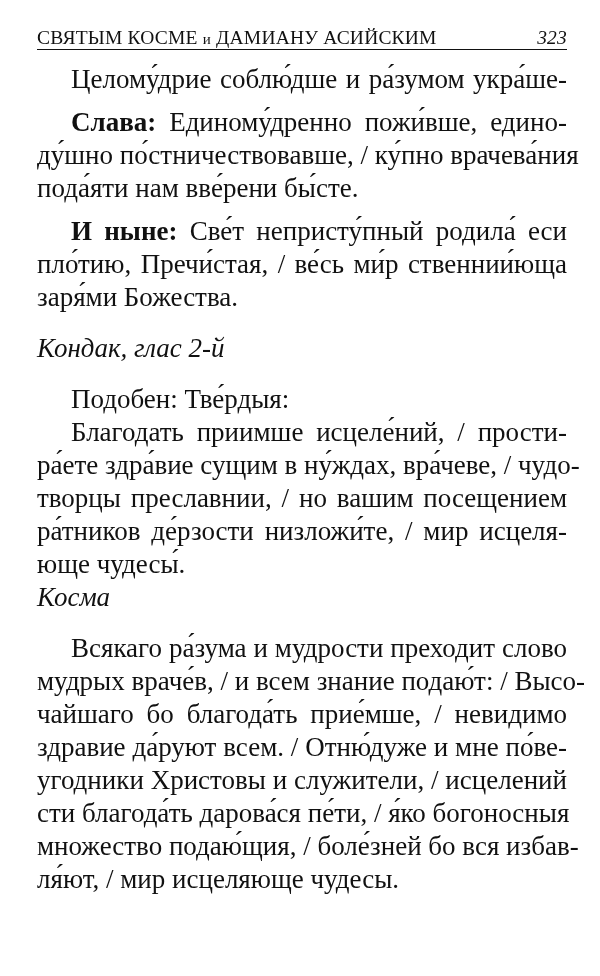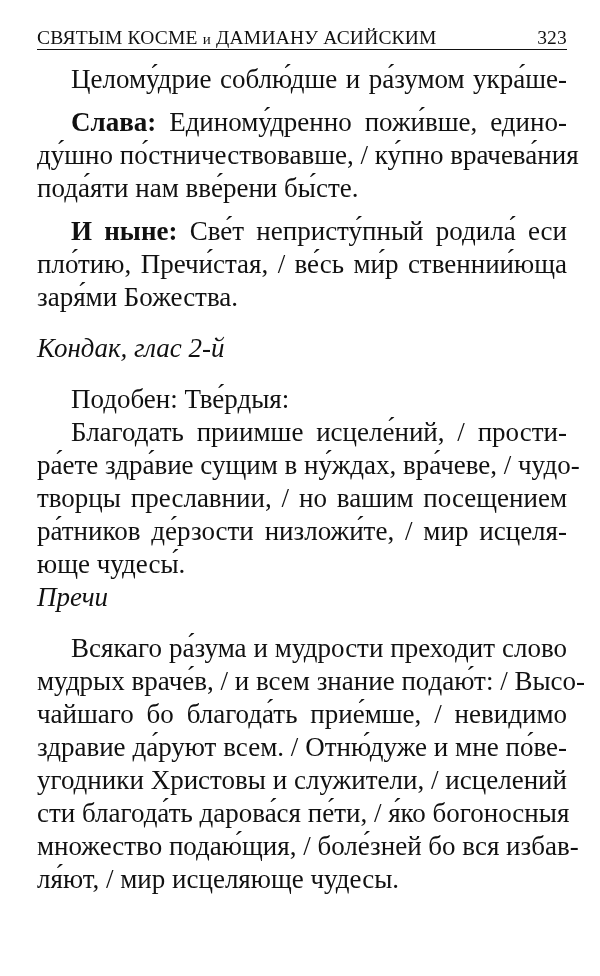--- a/index.html
+++ b/index.html
@@ -3,21 +3,21 @@
 <meta charset="utf-8">
 <style>
   html, body { margin: 0; padding: 0; background: #ffffff; }
   body { width: 600px; height: 976px; overflow: hidden; position: relative;
          font-family: "Liberation Serif", "DejaVu Serif", serif; color: #111; }
   .page { position: absolute; left: 37px; top: 0; width: 530px; }
   .running-head { position: absolute; top: 27px; left: 0; width: 530px; height: 22px;
                   font-size: 19.5px; letter-spacing: 0.2px; border-bottom: 1.5px solid #111; }
   .running-head .title { position: absolute; left: 0; top: 0; white-space: nowrap; }
   .running-head .title .small { font-size: 15px; }
-  .running-head .pageno { position: absolute; right: 0; top: 0; }
+  .running-head .pageno { position: absolute; right: 0; top: 0; font-style: italic; }
   .body { position: absolute; top: 63px; left: 0; width: 530px; font-size: 27px; line-height: 33px; }
   p { margin: 0; text-align: justify; text-align-last: left; }
   .gap { height: 10px; }
   .gap-lg { height: 18px; }
   .heading { text-align: right; font-style: italic; margin: 0; }
   .i { }
   .line { display: block; text-align: justify; text-align-last: justify; white-space: nowrap; }
   .line.last { text-align-last: left; }
   .line.ind { padding-left: 34px; }
 </style>
@@ -61,21 +61,21 @@
 
     <span class="line last ind i">Подобен: Тве́рдыя:</span>
     <div>
       <span class="line ind">Благодать приимше исцеле́ний, / прости-</span>
       <span class="line">ра́ете здра́вие сущим в ну́ждах, вра́чеве, / чудо-</span>
       <span class="line">творцы преславнии, / но вашим посещением</span>
       <span class="line">ра́тников де́рзости низложи́те, / мир исцеля-</span>
       <span class="line last">юще чудесы́.</span>
     </div>
 
-    <p class="heading">Пречи</p>
+    <p class="heading">Косма</p>
 
     <div class="gap-lg"></div>
 
     <div>
       <span class="line ind">Всякаго ра́зума и мудрости преходит слово</span>
       <span class="line">мудрых враче́в, / и всем знание подаю́т: / Высо-</span>
       <span class="line">чайшаго бо благода́ть прие́мше, / невидимо</span>
       <span class="line">здравие да́руют всем. / Отню́дуже и мне по́ве-</span>
       <span class="line">угодники Христовы и служители, / исцелений</span>
       <span class="line">сти благода́ть дарова́ся пе́ти, / я́ко богоносныя</span>

